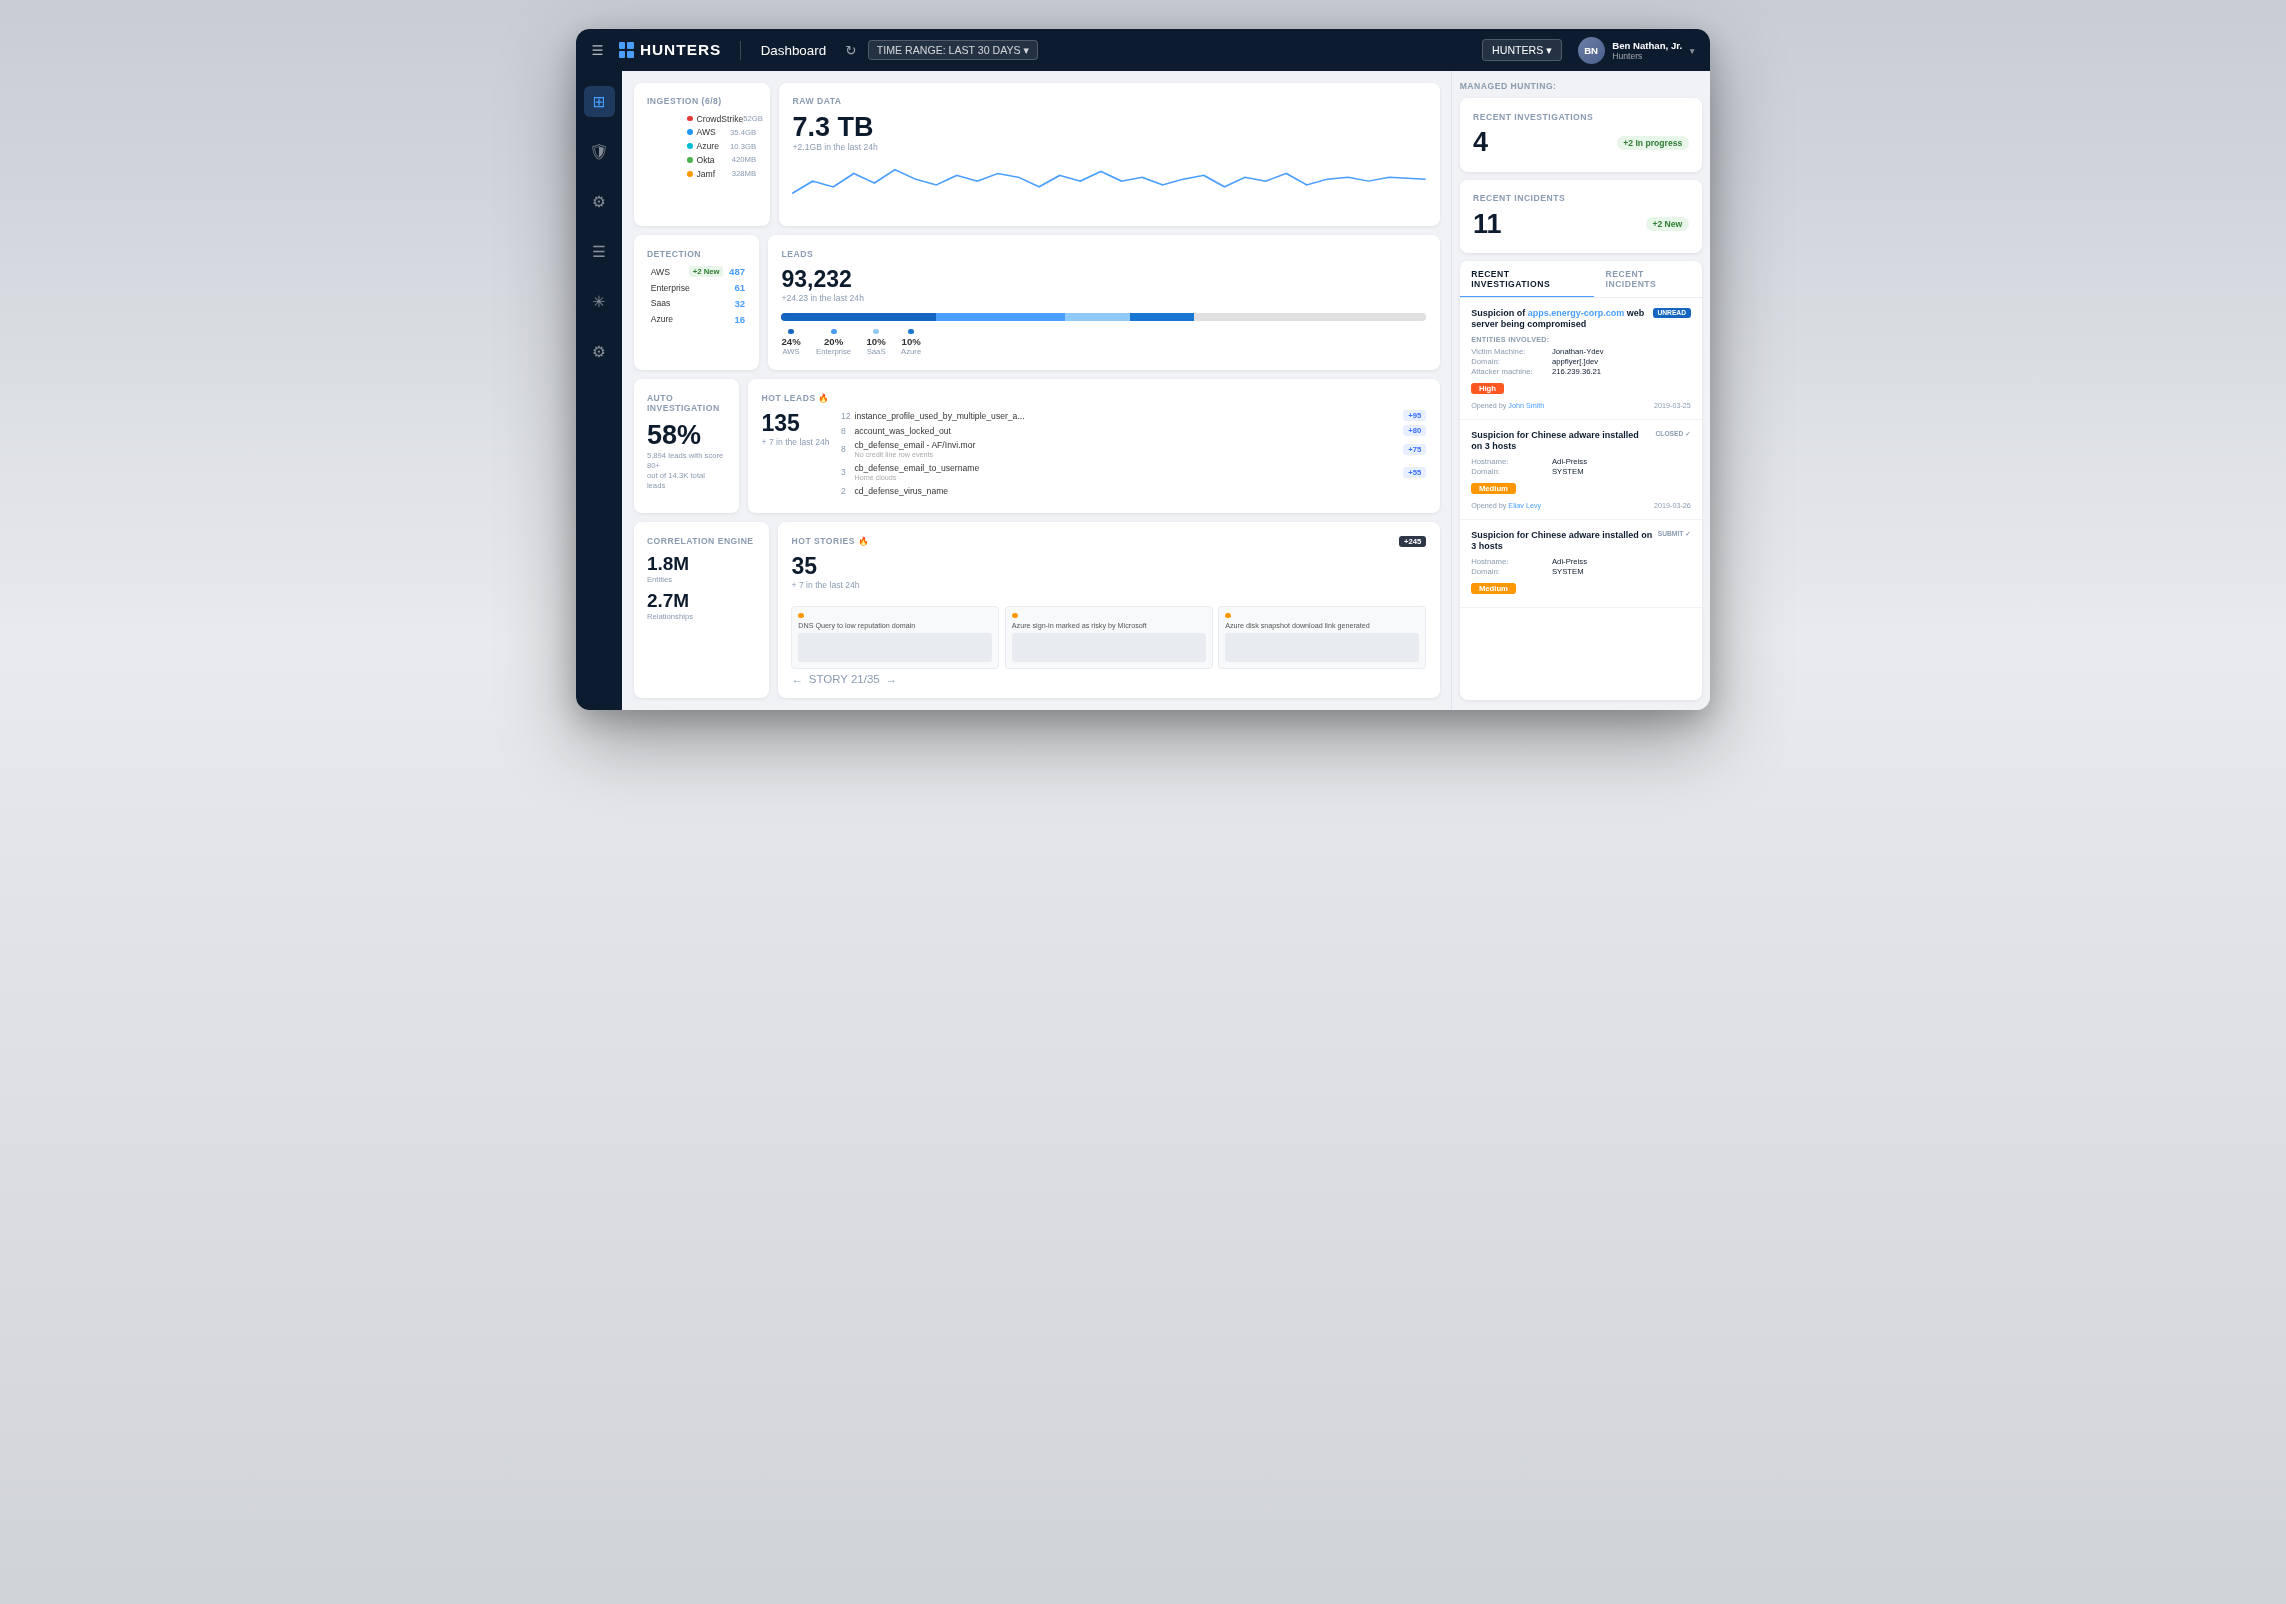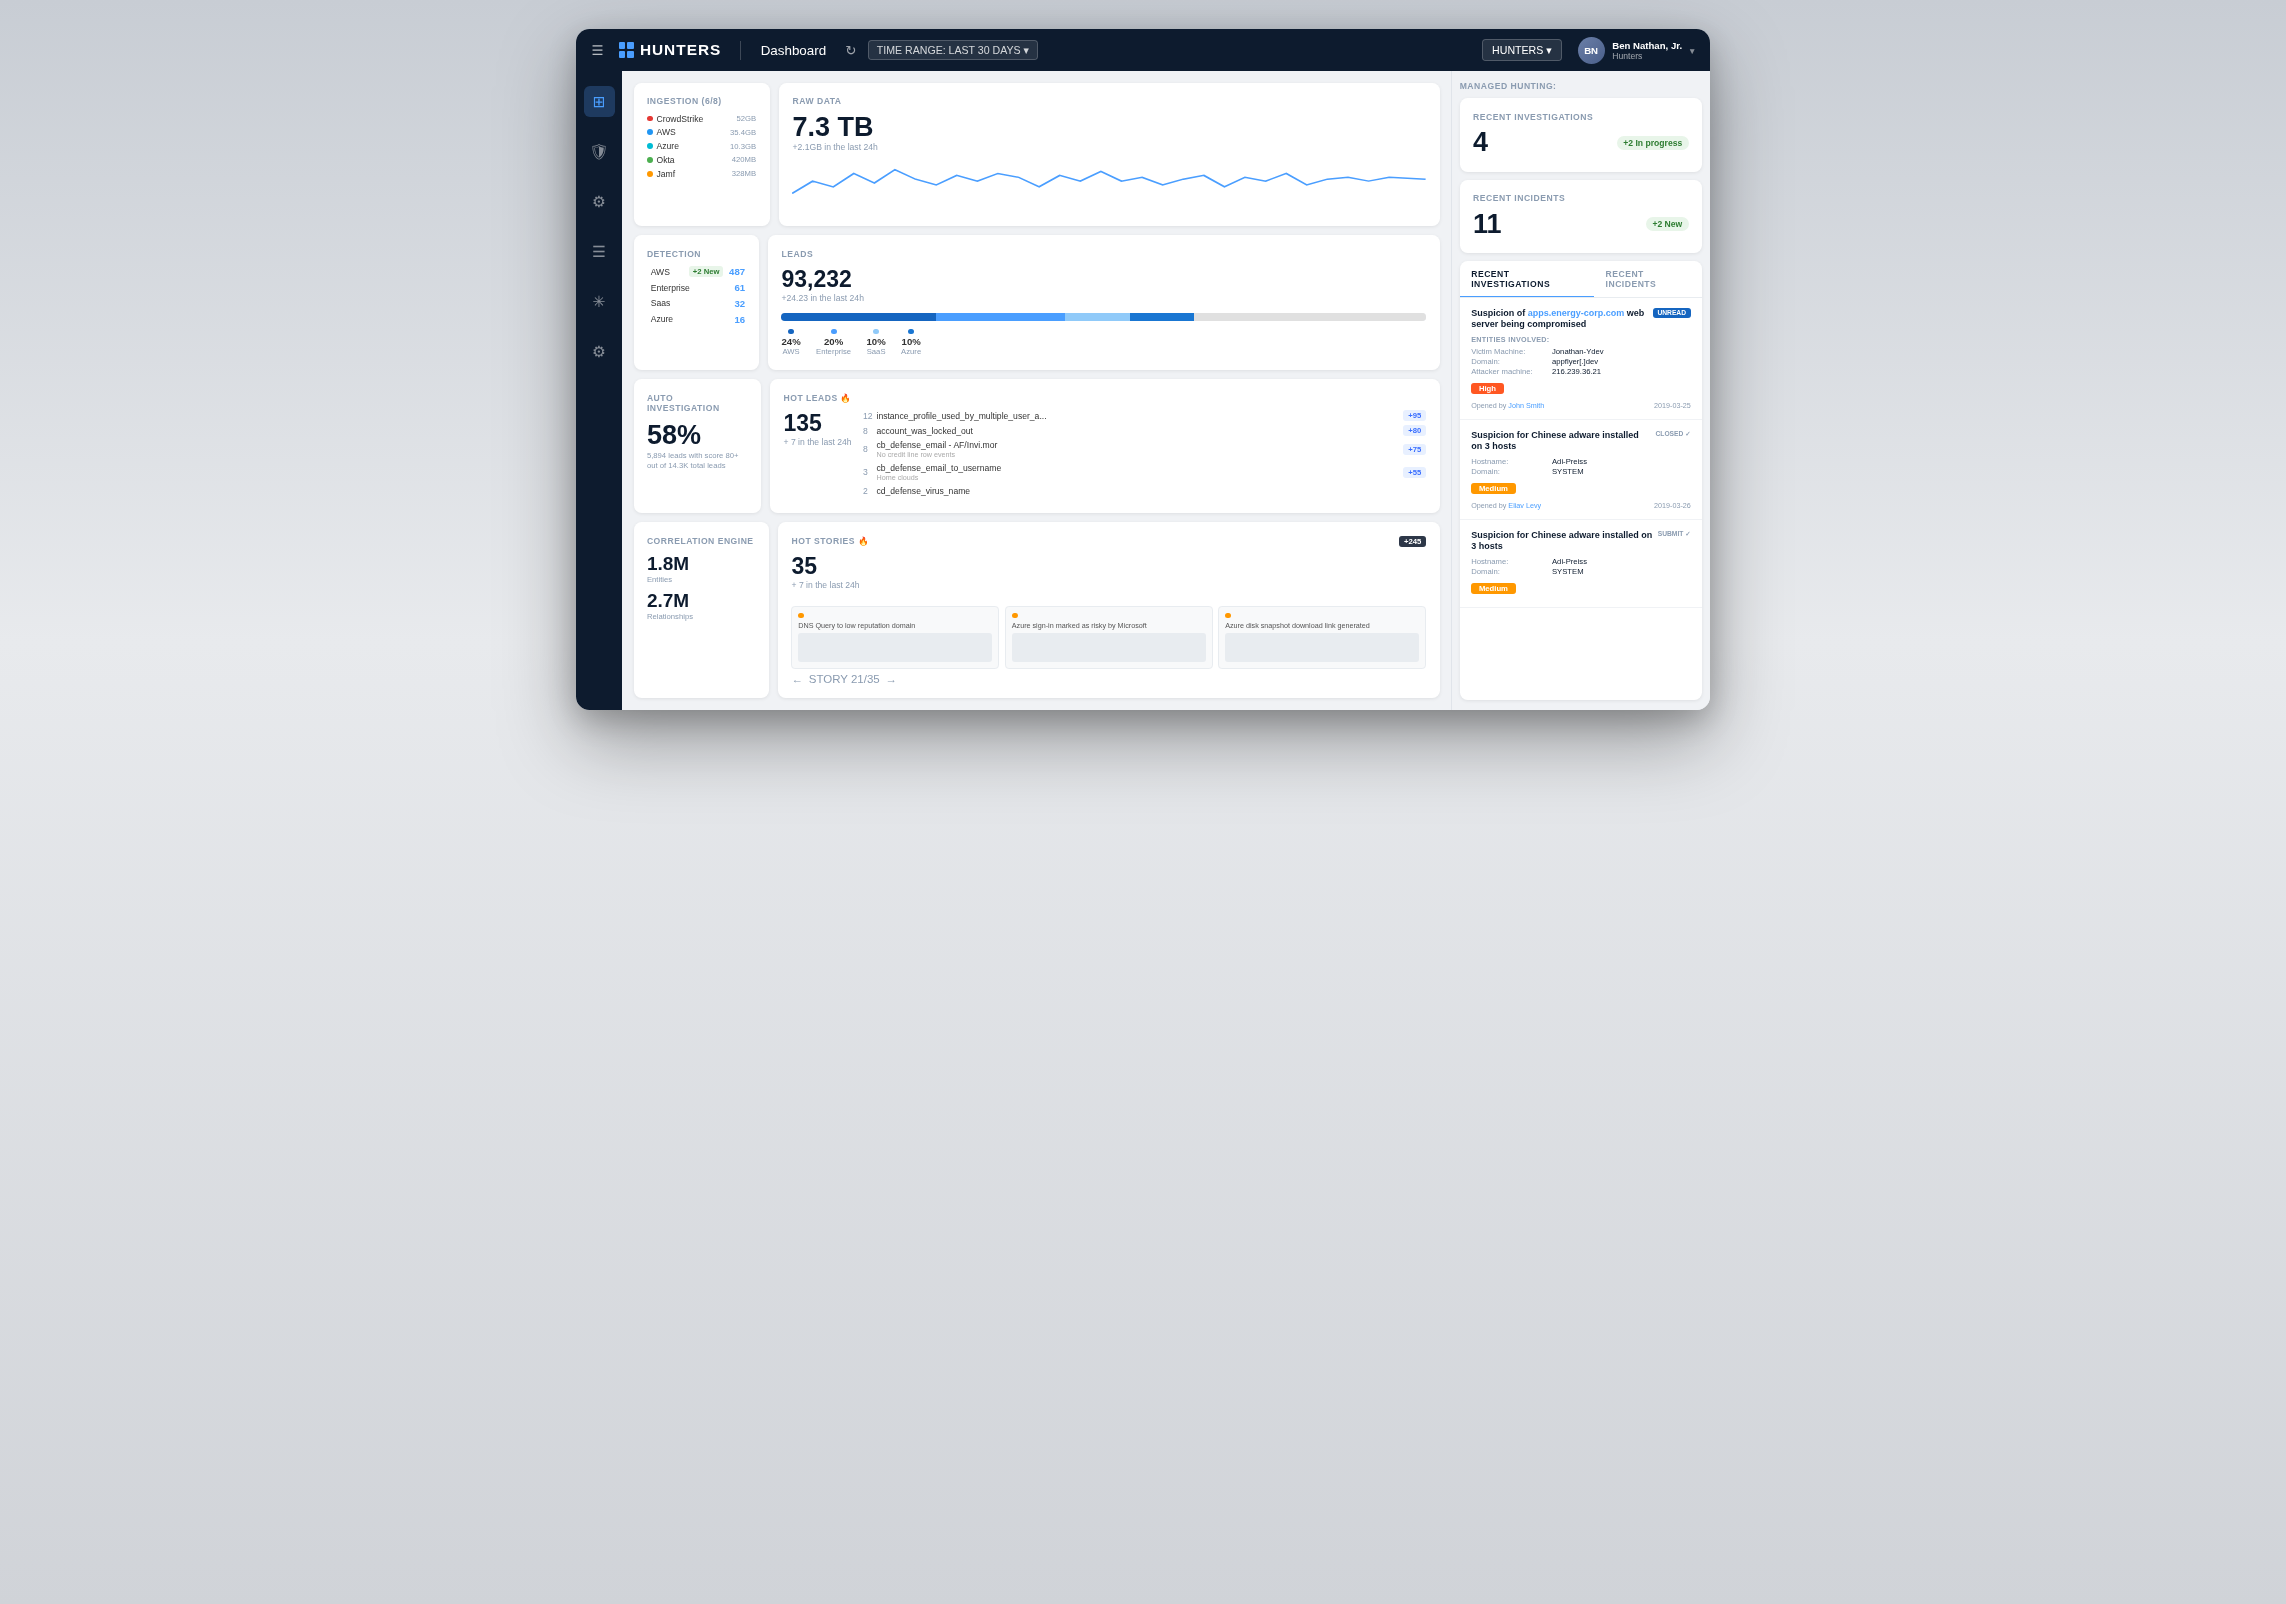--- a/index.html
+++ b/index.html
@@ -191,20 +191,21 @@
     .ingestion-source .dot {
       width: 5.8px;
       height: 5.8px;
       border-radius: 50%;
       margin-right: 3.8px;
       flex-shrink: 0;
     }
     .ingestion-source-left {
       display: flex;
       align-items: center;
+      margin-left: 40px;
     }
     .ingestion-source-size {
       color: #8a9bb0;
       font-size: 7.7px;
     }
     .raw-data-value {
       font-size: 27px;
       font-weight: 700;
       color: #0d1b2e;
       line-height: 1;
@@ -300,21 +301,21 @@
       font-size: 9.6px;
       font-weight: 700;
       color: #333;
     }
     .leads-breakdown-label {
       font-size: 7.7px;
       color: #8a9bb0;
     }
     
     .auto-inv-card {
-      width: 127px;
+      width: 105px;
       flex-shrink: 0;
     }
     .pct-value {
       font-size: 27px;
       font-weight: 700;
       color: #0d1b2e;
     }
     .pct-sub {
       font-size: 7.7px;
       color: #8a9bb0;

